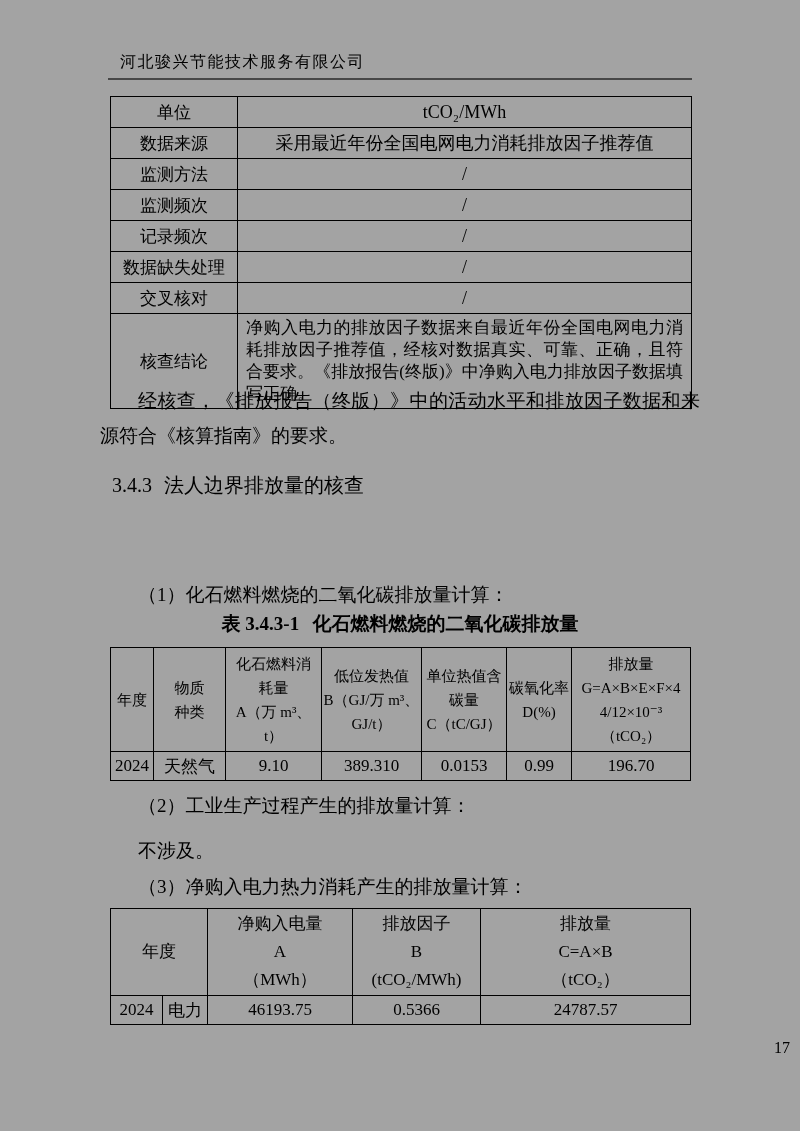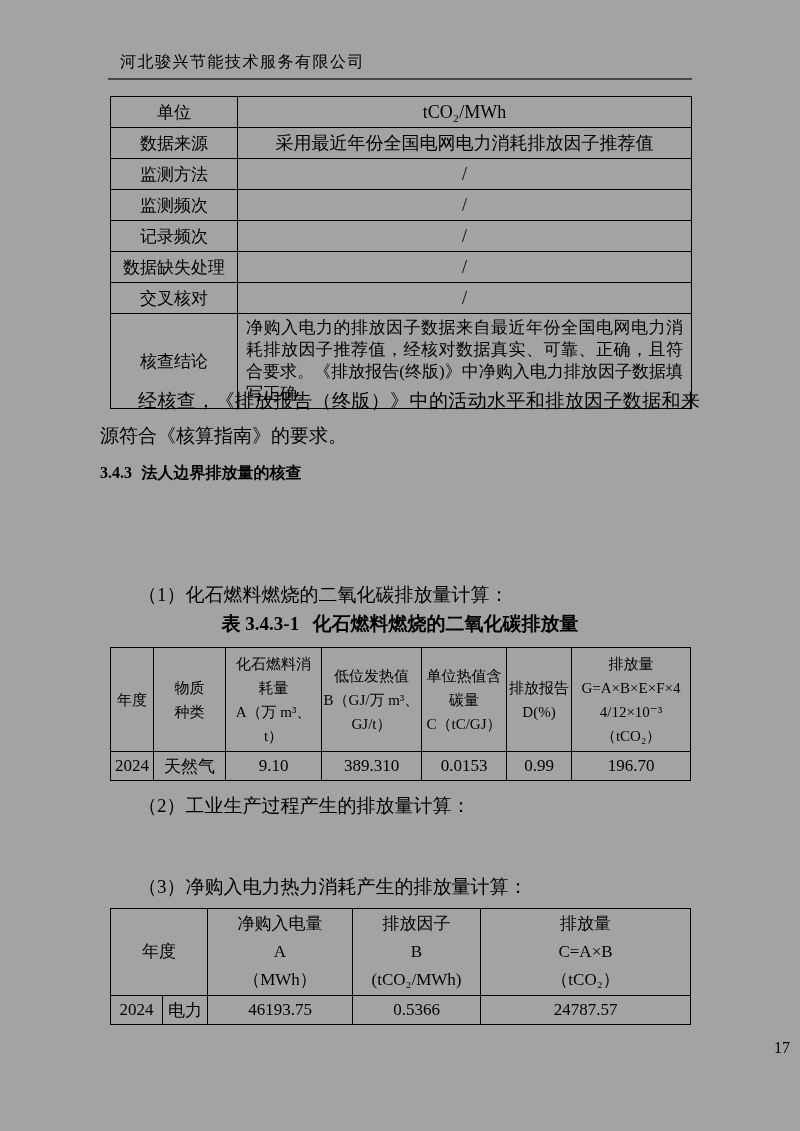--- a/index.html
+++ b/index.html
@@ -50,22 +50,22 @@
   }
   .indent { text-indent:2em; }
   .p1 { top:383px; }
   .p2 { top:498px; }
   .item1 { top:577px; }
   .item2 { top:788px; }
   .note  { top:833px; }
   .item3 { top:869px; }
 
   .heading {
-    position:absolute; left:100px; top:459px; margin:0;
-    font-size:16px; font-weight:bold; line-height:28px;
+    position:absolute; left:100px; top:459px; margin:12px;
+    font-size:20px; font-weight:normal; line-height:28px;
   }
   .heading .heading-title { margin-left:0.6em; }
 
   .caption {
     position:absolute; left:110px; top:612px; width:580px; margin:0;
     text-align:center; font-weight:bold; font-size:19px; line-height:24px;
   }
   .caption .cap-title { margin-left:0.7em; }
 
   .page-num {
@@ -153,40 +153,41 @@
 种类</td>
         <td class="pre">化石燃料消
 耗量
 A（万 m³、t）</td>
         <td class="pre">低位发热值
 B（GJ/万 m³、
 GJ/t）</td>
         <td class="pre">单位热值含
 碳量
 C（tC/GJ）</td>
-        <td class="pre">排放报告
+        <td class="pre">碳氧化率
 D(%)</td>
         <td class="pre">排放量
 G=A×B×E×F×4
 4/12×10⁻³
 （tCO₂）</td>
       </tr>
       <tr class="data">
         <td>2024</td>
         <td>天然气</td>
         <td>9.10</td>
         <td>389.310</td>
         <td>0.0153</td>
         <td>0.99</td>
         <td>196.70</td>
       </tr>
     </tbody>
   </table>
 
   <p class="para indent item2">（2）工业生产过程产生的排放量计算：</p>
+  <p class="para indent note">不涉及。</p>
   <p class="para indent item3">（3）净购入电力热力消耗产生的排放量计算：</p>
 
   <table class="tbl t3">
     <colgroup>
       <col style="width:52px">
         <col style="width:45px">
         <col style="width:145px">
       <col style="width:128px">
         <col style="width:210px">
     </colgroup>

